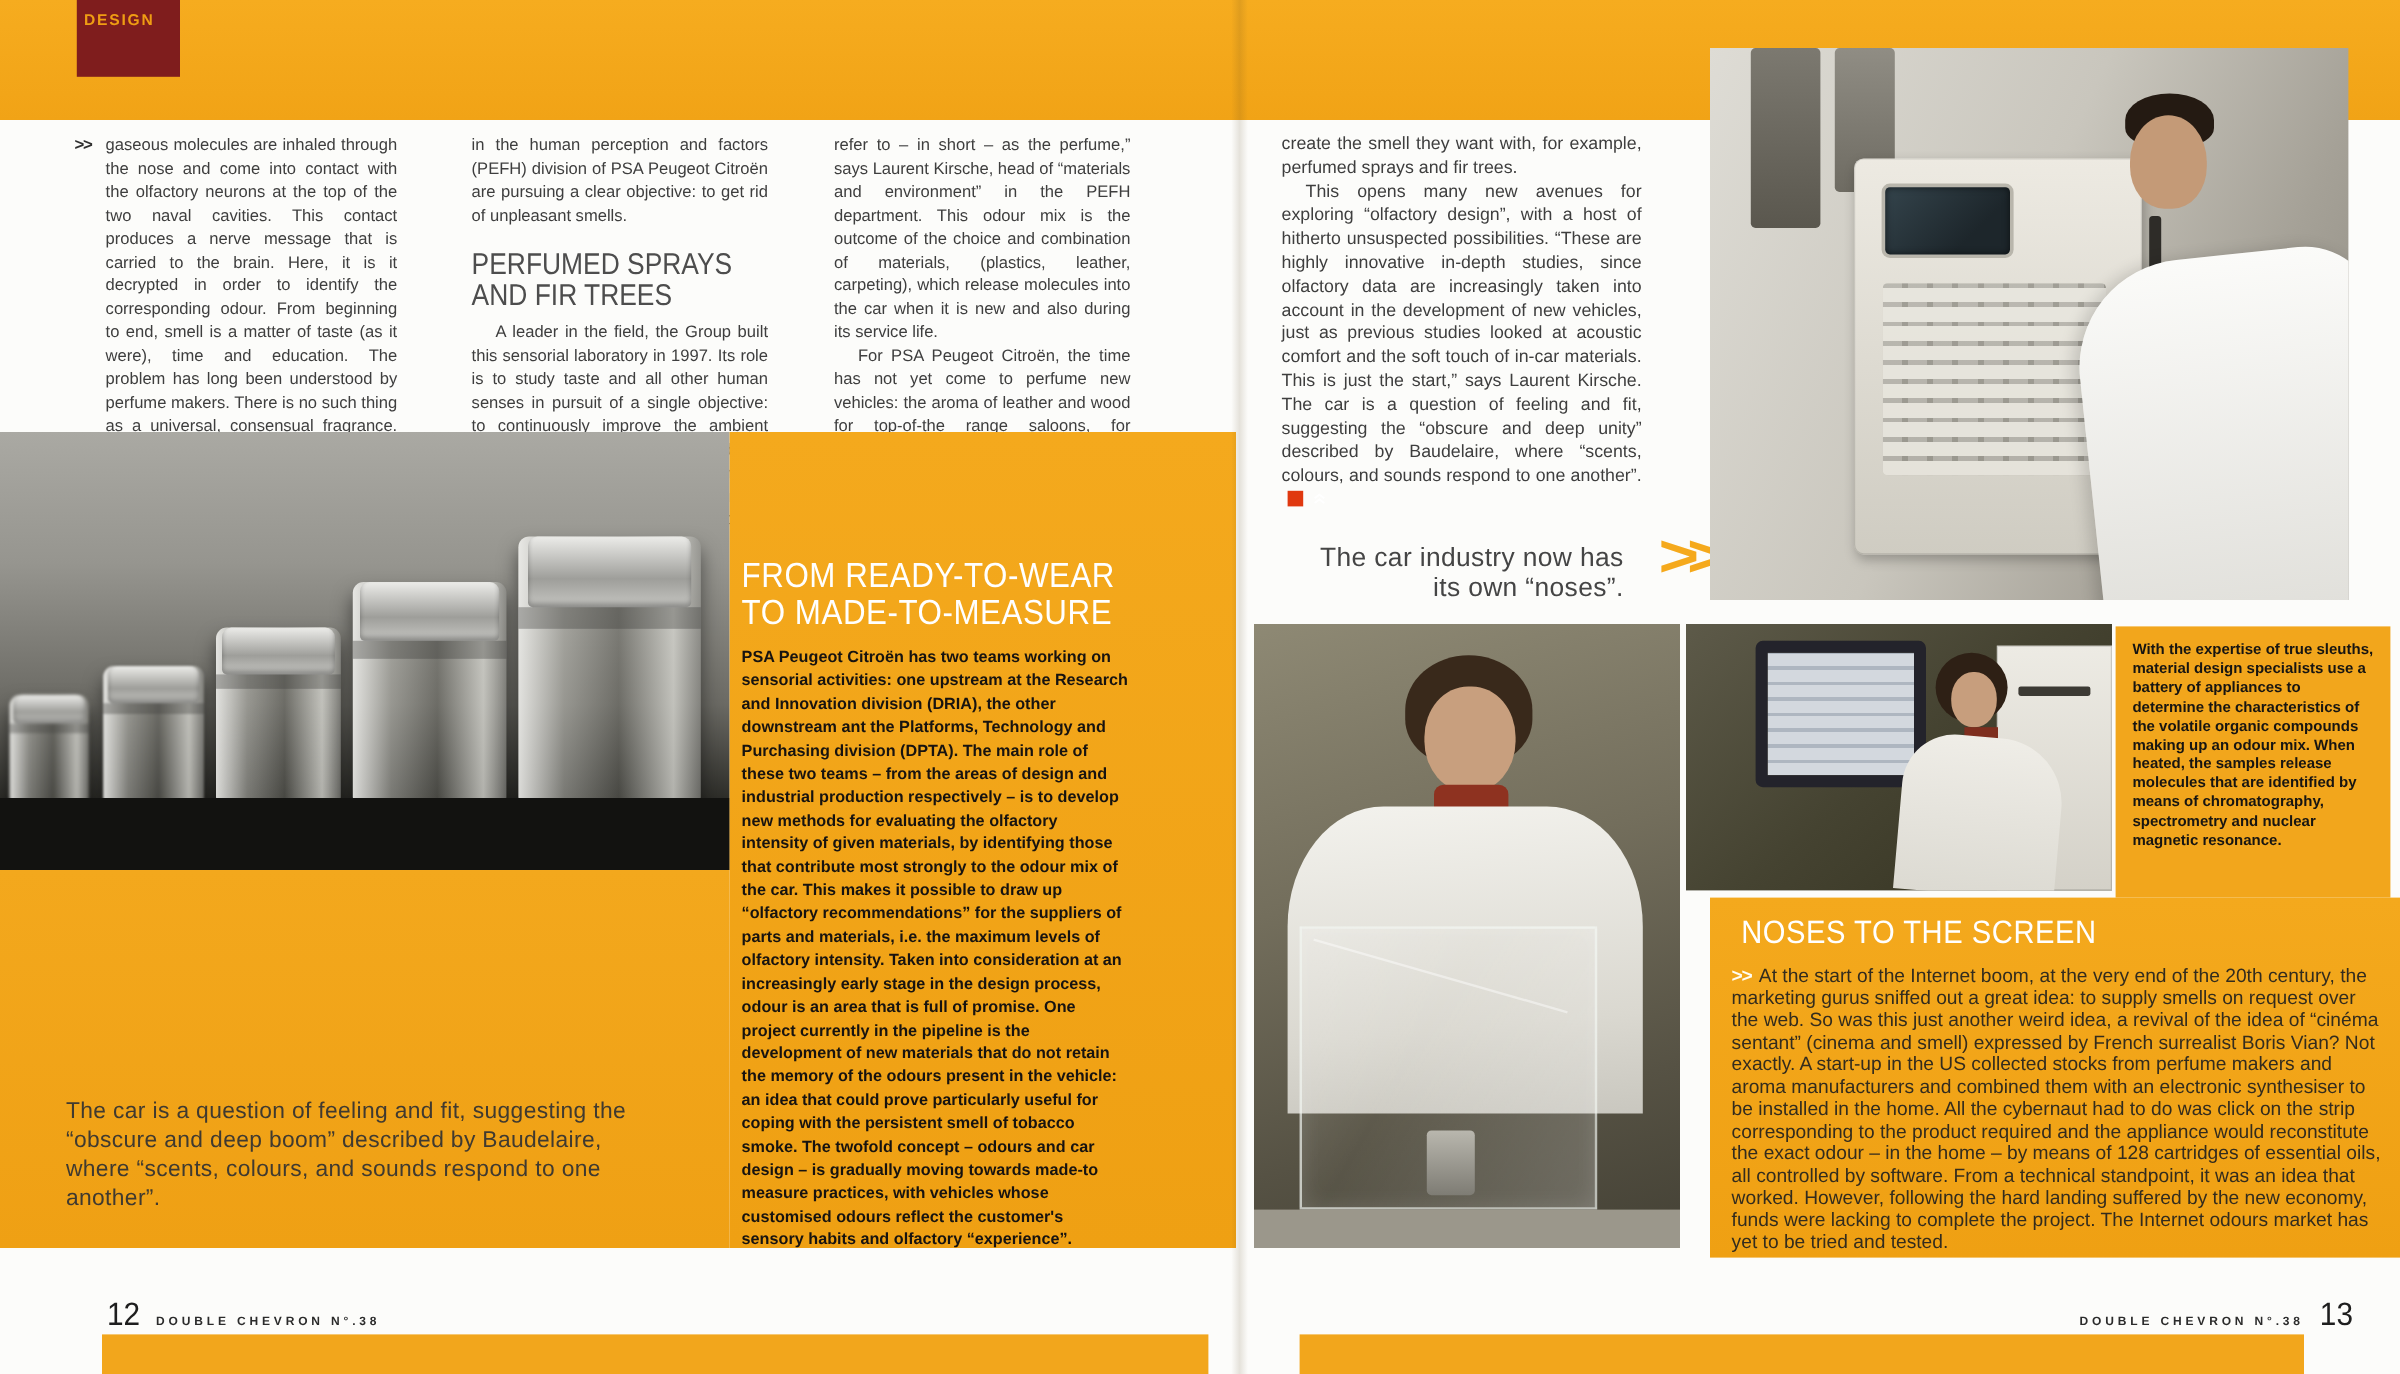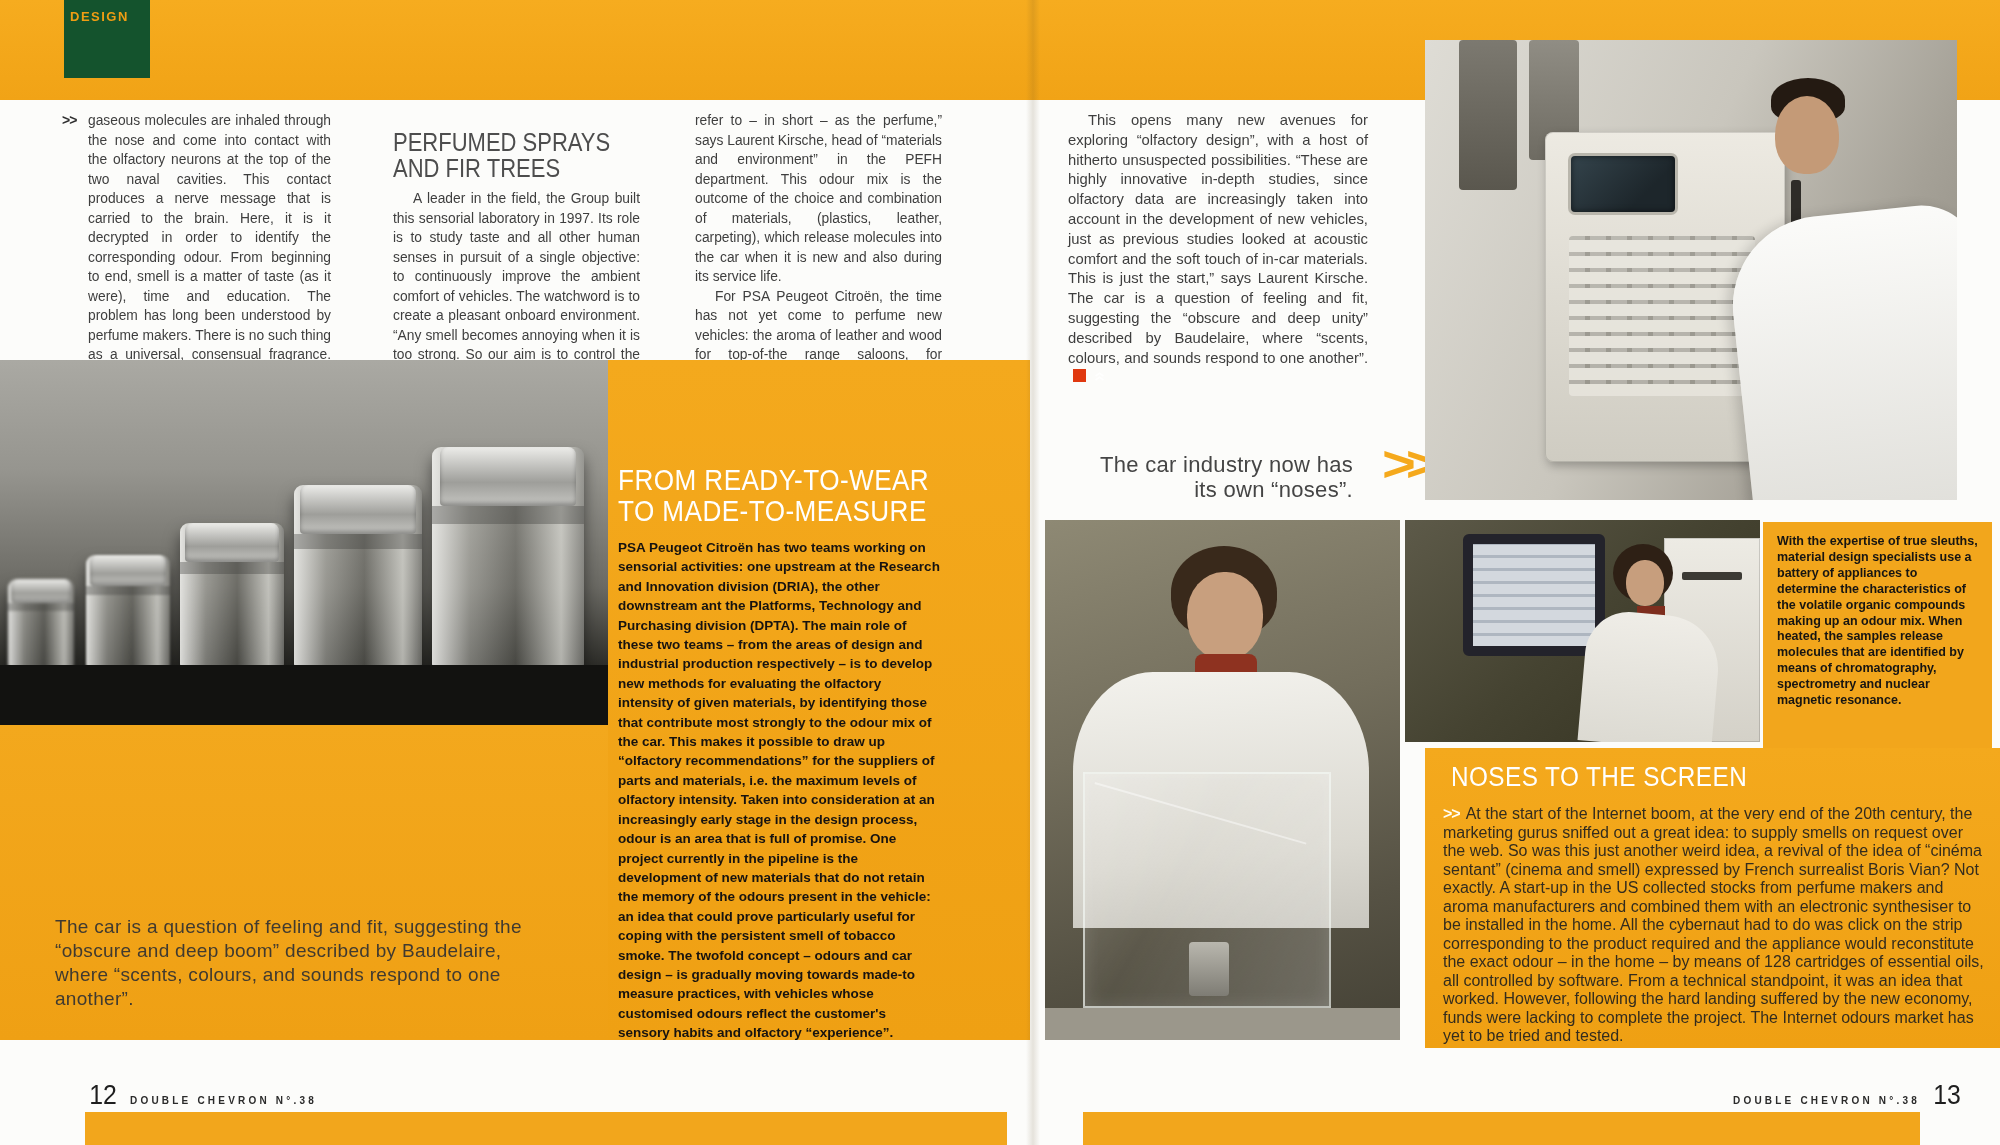--- a/index.html
+++ b/index.html
@@ -3,21 +3,21 @@
 <meta charset="utf-8">
 <style>
   html,body{margin:0;padding:0;}
   body{
     width:2000px;height:1145px;position:relative;overflow:hidden;
     background:#fcfcfa;font-family:"Liberation Sans",sans-serif;color:#3d3d3d;
   }
   .abs{position:absolute;}
   
   .band-top{left:0;top:0;width:2000px;height:100px;background:linear-gradient(180deg,#f6ac1f,#f1a316);}
-  .design-box{left:64px;top:0;width:86px;height:78px;background:#14532d;}
+  .design-box{left:64px;top:0;width:86px;height:64px;background:#7f1d1d;}
   .design-label{margin:9px 0 0 6px;font-size:13px;font-weight:bold;letter-spacing:1.5px;color:#ef9d13;}
   .block-quote-left{left:0;top:725px;width:608px;height:315px;background:linear-gradient(180deg,#f3a81d,#efa014);}
   .block-center{left:608px;top:360px;width:422px;height:680px;background:linear-gradient(180deg,#f4a91d,#efa013);}
   .block-sidebar{left:1763px;top:522px;width:229px;height:226px;background:#f2a61c;}
   .block-noses{left:1425px;top:748px;width:585px;height:300px;background:linear-gradient(180deg,#f4a91d,#efa013);}
   .band-bottom{top:1112px;height:33px;background:#f2a61c;}
   .band-bottom.l{left:85px;width:922px;}
   .band-bottom.r{left:1083px;width:837px;}
   .fold{left:1026px;top:0;width:14px;height:1145px;background:linear-gradient(90deg,rgba(0,0,0,0),rgba(90,70,30,.14) 50%,rgba(0,0,0,0));}
   
@@ -119,29 +119,31 @@
 <div class="abs band-top"></div>
 <div class="abs design-box">
   <div class="design-label">DESIGN</div>
 </div>
 
 <span class="abs col-marker" style="left:62px;top:112px;">&gt;&gt;</span>
 <div class="abs bodycol" style="left:88px;top:111px;width:243px;">
   <p>gaseous molecules are inhaled through the nose and come into contact with the olfactory neurons at the top of the two naval cavities. This contact produces a nerve message that is carried to the brain. Here, it is it decrypted in order to identify the corresponding odour. From beginning to end, smell is a matter of taste (as it were), time and education. The problem has long been understood by perfume makers. There is no such thing as a universal, consensual fragrance. Smell is not so much a molecular property as a creation specific to each individual. Olfactory innovation appears to be an issue that is under close supervision for carmakers. And yet, research scientists working</p>
 </div>
 <div class="abs bodycol" style="left:393px;top:111px;width:247px;">
+  <p>in the human perception and factors (PEFH) division of PSA Peugeot Citroën are pursuing a clear objective: to get rid of unpleasant smells.</p>
   <h3 class="subhead">PERFUMED SPRAYS
 AND FIR TREES</h3>
   <p class="indent">A leader in the field, the Group built this sensorial laboratory in 1997. Its role is to study taste and all other human senses in pursuit of a single objective: to continuously improve the ambient comfort of vehicles. The watchword is to create a pleasant onboard environment. “Any smell becomes annoying when it is too strong. So our aim is to control the odour mix of cars, what we</p>
 </div>
 <div class="abs bodycol" style="left:695px;top:111px;width:247px;">
   <p>refer to – in short – as the perfume,” says Laurent Kirsche, head of “materials and environment” in the PEFH department. This odour mix is the outcome of the choice and combination of materials, (plastics, leather, carpeting), which release molecules into the car when it is new and also during its service life.</p>
   <p class="indent">For PSA Peugeot Citroën, the time has not yet come to perfume new vehicles: the aroma of leather and wood for top-of-the range saloons, for example, or the sharp smell of metal for sports cars. The objective for the moment is more down to earth. The Group aims to produce vehicles that are neutral in terms of smell. Buyers can then</p>
 </div>
 <div class="abs bodycol" style="left:1068px;top:111px;width:300px;font-size:14.8px;line-height:19.8px;">
+  <p>create the smell they want with, for example, perfumed sprays and fir trees.</p>
   <p class="indent"><span>This opens many new avenues for exploring “olfactory design”, with a host of hitherto unsuspected possibilities. “These are highly innovative in-depth studies, since olfactory data are increasingly taken into account in the development of new vehicles, just as previous studies looked at acoustic comfort and the soft touch of in-car materials. This is just the start,” says Laurent Kirsche. The car is a question of feeling and fit, suggesting the “obscure and deep unity” described by Baudelaire, where “scents, colours, and sounds respond to one another”.</span><span class="cit-badge"><svg width="13" height="13" viewBox="0 0 13 13">
           <path d="M2.5 6.2 L6.5 3.2 L10.5 6.2" fill="none" stroke="#fff" stroke-width="1.6"></path>
           <path d="M2.5 10.2 L6.5 7.2 L10.5 10.2" fill="none" stroke="#fff" stroke-width="1.6"></path>
         </svg></span></p>
 </div>
 
 <div class="abs photo photo-vials">
   <div class="vial v1"></div>
   <div class="vial v2"></div>
   <div class="vial v3"></div>

